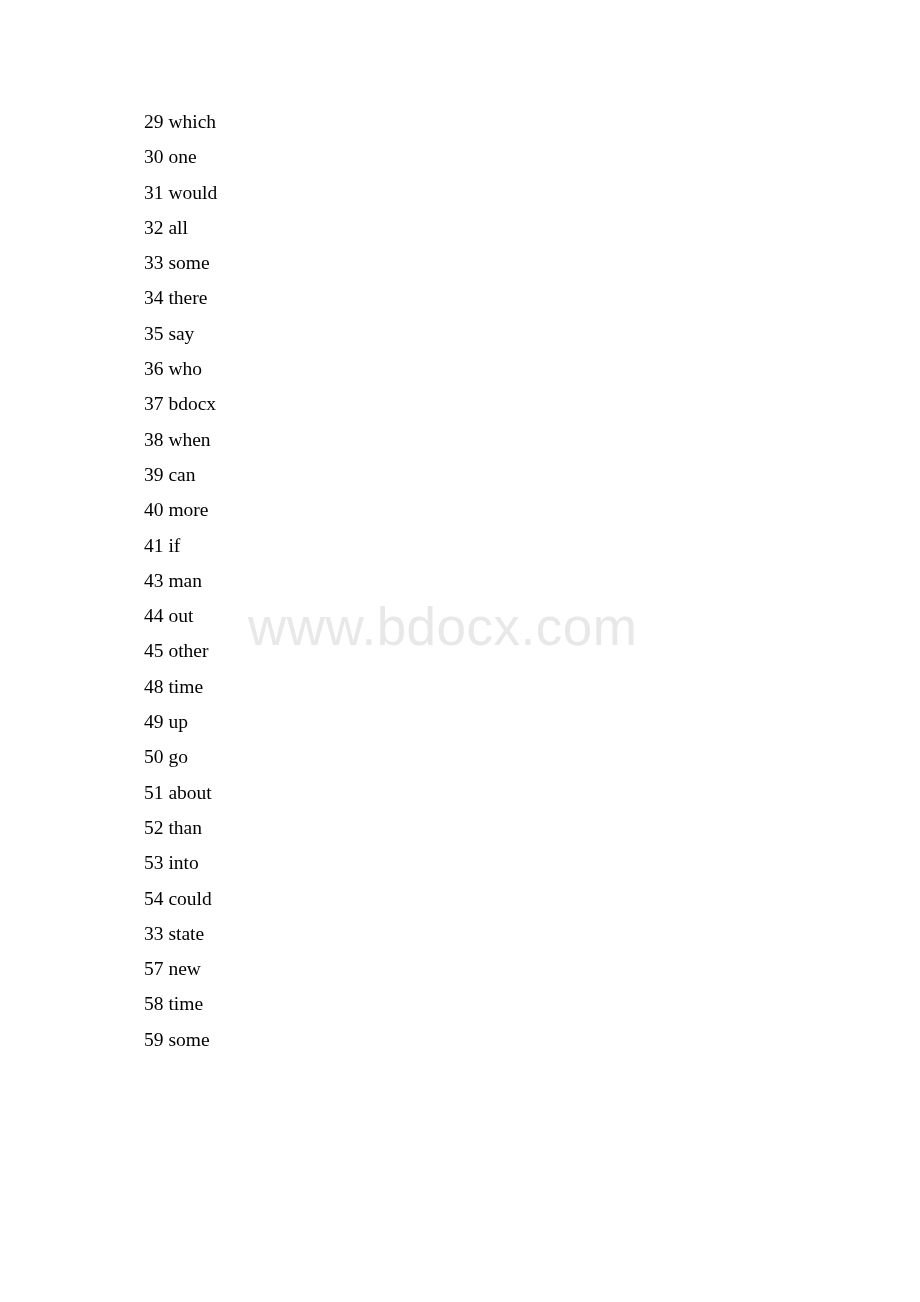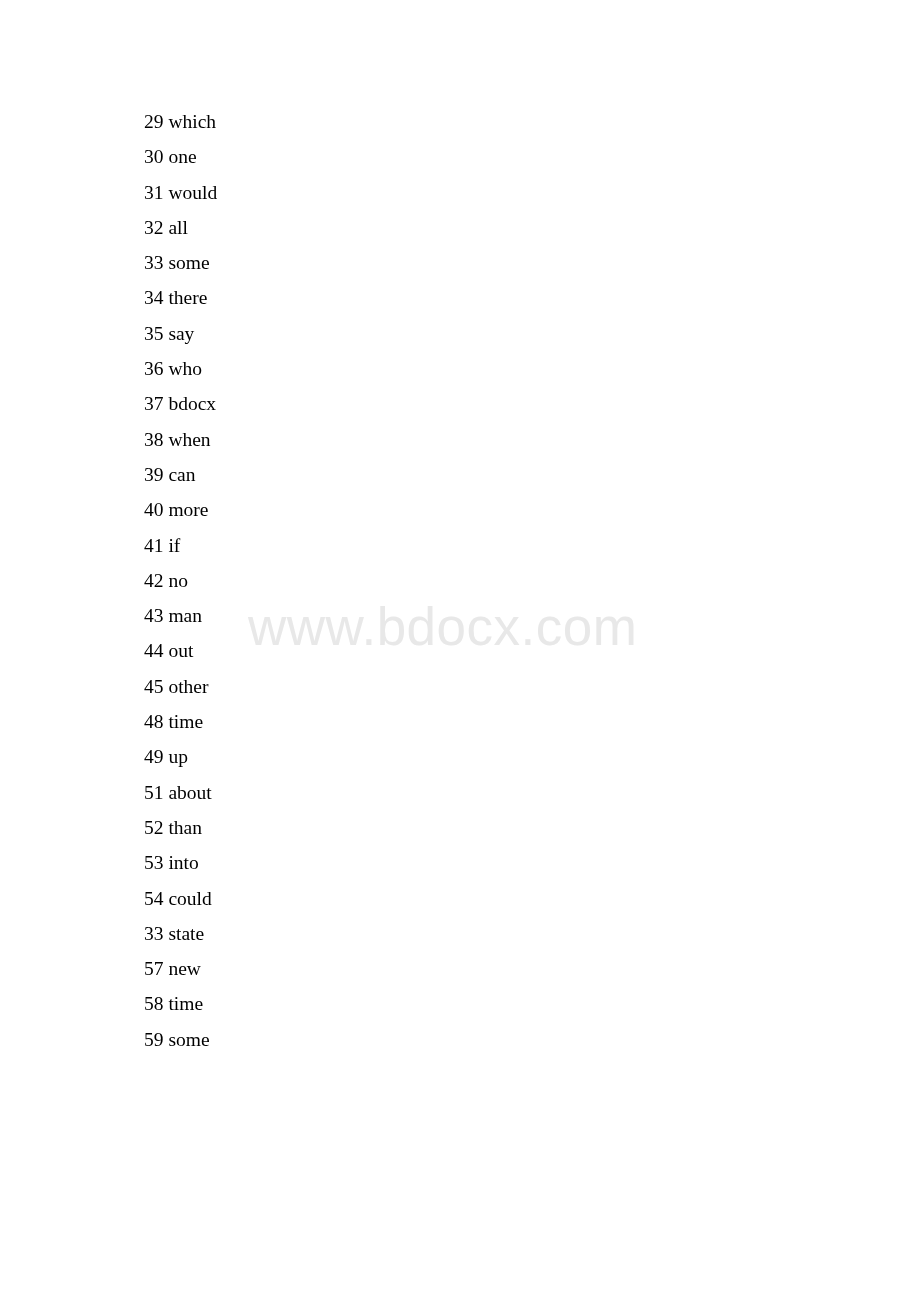--- a/index.html
+++ b/index.html
@@ -80,26 +80,26 @@
         <li class="entry"><span class="num">32</span> <span class="word">all</span></li>
         <li class="entry"><span class="num">33</span> <span class="word">some</span></li>
         <li class="entry"><span class="num">34</span> <span class="word">there</span></li>
         <li class="entry"><span class="num">35</span> <span class="word">say</span></li>
         <li class="entry"><span class="num">36</span> <span class="word">who</span></li>
         <li class="entry"><span class="num">37</span> <span class="word">bdocx</span></li>
         <li class="entry"><span class="num">38</span> <span class="word">when</span></li>
         <li class="entry"><span class="num">39</span> <span class="word">can</span></li>
         <li class="entry"><span class="num">40</span> <span class="word">more</span></li>
         <li class="entry"><span class="num">41</span> <span class="word">if</span></li>
-        <li class="entry"><span class="num">42</span> <span class="word">no</span></li>
         <li class="entry"><span class="num">43</span> <span class="word">man</span></li>
         <li class="entry"><span class="num">44</span> <span class="word">out</span></li>
         <li class="entry"><span class="num">45</span> <span class="word">other</span></li>
         <li class="entry"><span class="num">48</span> <span class="word">time</span></li>
         <li class="entry"><span class="num">49</span> <span class="word">up</span></li>
+        <li class="entry"><span class="num">50</span> <span class="word">go</span></li>
         <li class="entry"><span class="num">51</span> <span class="word">about</span></li>
         <li class="entry"><span class="num">52</span> <span class="word">than</span></li>
         <li class="entry"><span class="num">53</span> <span class="word">into</span></li>
         <li class="entry"><span class="num">54</span> <span class="word">could</span></li>
         <li class="entry"><span class="num">33</span> <span class="word">state</span></li>
         <li class="entry"><span class="num">57</span> <span class="word">new</span></li>
         <li class="entry"><span class="num">58</span> <span class="word">time</span></li>
         <li class="entry"><span class="num">59</span> <span class="word">some</span></li>
       </ol>
   </div>

